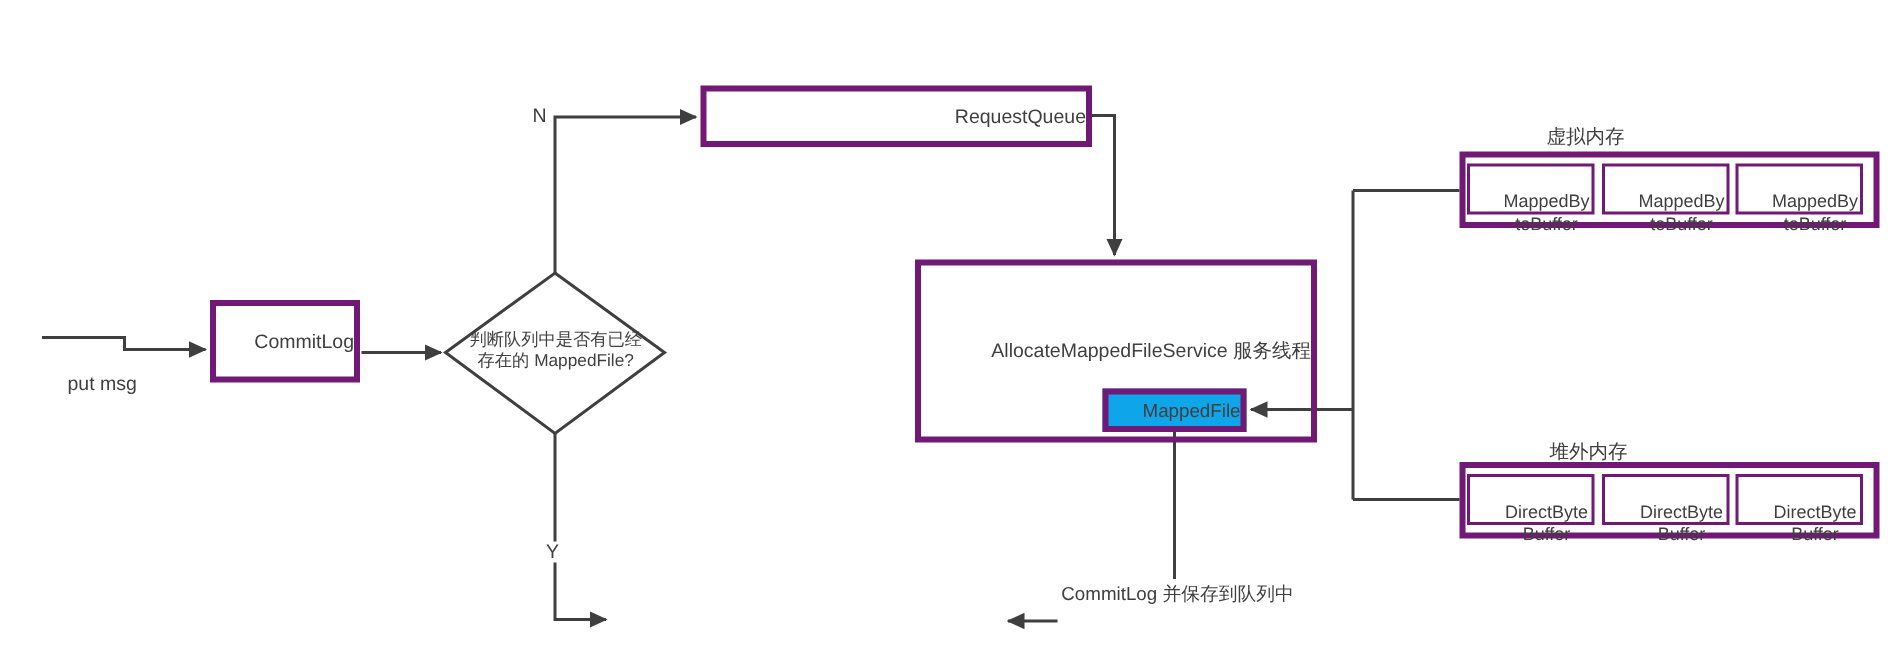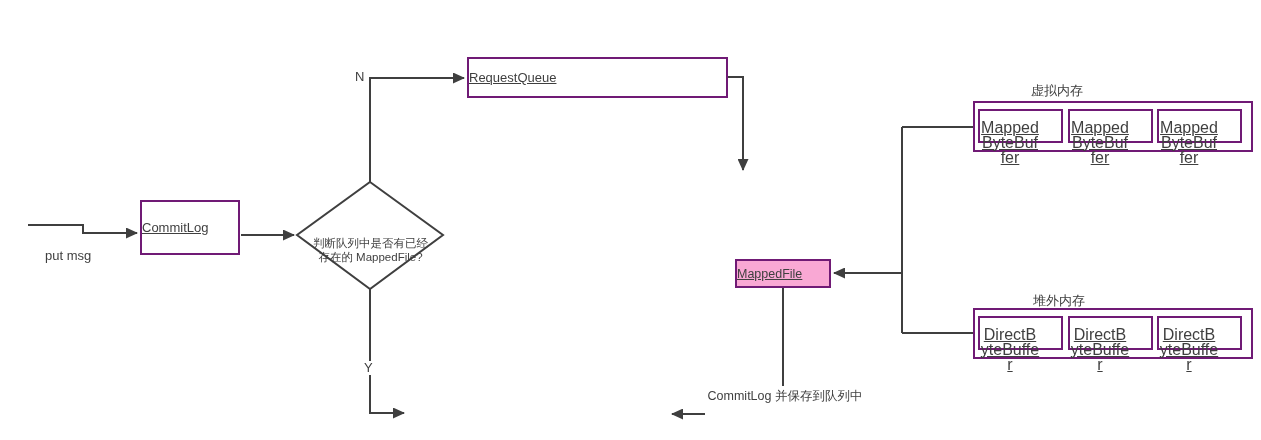--- a/index.html
+++ b/index.html
@@ -3,37 +3,37 @@
 <meta charset="utf-8">
 <style>
   * { margin:0; padding:0; box-sizing:border-box; }
   html,body { background:#ffffff; }
   #stage {
     position:relative; width:1261px; height:440px; background:#ffffff;
     font-family:"Liberation Sans","DejaVu Sans",sans-serif; color:#3f3f3f; overflow:hidden;
   }
   #wires { position:absolute; left:0; top:0; width:1261px; height:440px; }
   .box {
-    position:absolute; border:2px solid #701a75; background:transparent;
-    display:flex; align-items:center; justify-content:flex-start;
-    font-size:13px; color:#3f3f3f; text-align:center;text-decoration:underline;
+    position:absolute; border:4px solid #701a75; background:transparent;
+    display:flex; align-items:center; justify-content:flex-end;
+    font-size:13px; color:#3f3f3f; text-align:center;
   }
   .buffer-box { border-width:2px; }
   .buffer-box .wrap {
     display:inline-block; width:60px; word-break:break-all;
-    font-size:16px; line-height:15px; text-align:center;margin-top:32px;
+    font-size:12px; line-height:15px; text-align:center;margin-top:32px;
   }
   .label { position:absolute; color:#3f3f3f; white-space:nowrap; }
   .branch-label {
     position:absolute; background:#ffffff; padding:0 1px;
     font-size:13px; color:#3f3f3f; line-height:14px;
   }
   .diamond-text {
     position:absolute; left:298px; top:220px; width:145px;
-    font-size:11.5px; line-height:14px; text-align:center; color:#3f3f3f;margin-top:16px;
+    font-size:11.5px; line-height:14px; text-align:center; color:#3f3f3f;
   }
   .note-text {
     position:absolute; left:685px; top:389px; width:200px;
     font-size:12.5px; line-height:15px; text-align:center; color:#3f3f3f;
   }
   .group-title { font-size:13px; text-align:left; width:200px; }
 </style>
 </head>
 <body>
 
@@ -72,22 +72,25 @@
     <div>存在的 MappedFile?</div>
   </div>
 
   <div class="branch-label" style="left:354px; top:70px;">N</div>
   <div class="branch-label" style="left:363px; top:361px;">Y</div>
 
   <div class="box" style="left:467px; top:57px; width:261px; height:41px;">
     <span>RequestQueue</span>
   </div>
 
+  <div class="box" style="left:610px; top:173px; width:268px; height:122px;">
+    <span>AllocateMappedFileService 服务线程</span>
+  </div>
 
-  <div class="box" style="left:735px; top:259px; width:96px; height:29px; font-size:12.5px; background:#f9a8d4;">
+  <div class="box" style="left:735px; top:259px; width:96px; height:29px; font-size:12.5px; background:#0ea5e9;">
     <span>MappedFile</span>
   </div>
 
 
   <div class="note-text">
     <div>CommitLog 并保存到队列中</div>
   </div>
 
   <div class="label group-title" style="left:1031px; top:82px;">虚拟内存</div>
   <div class="box" style="left:973px; top:101px; width:280px; height:51px;"></div>

